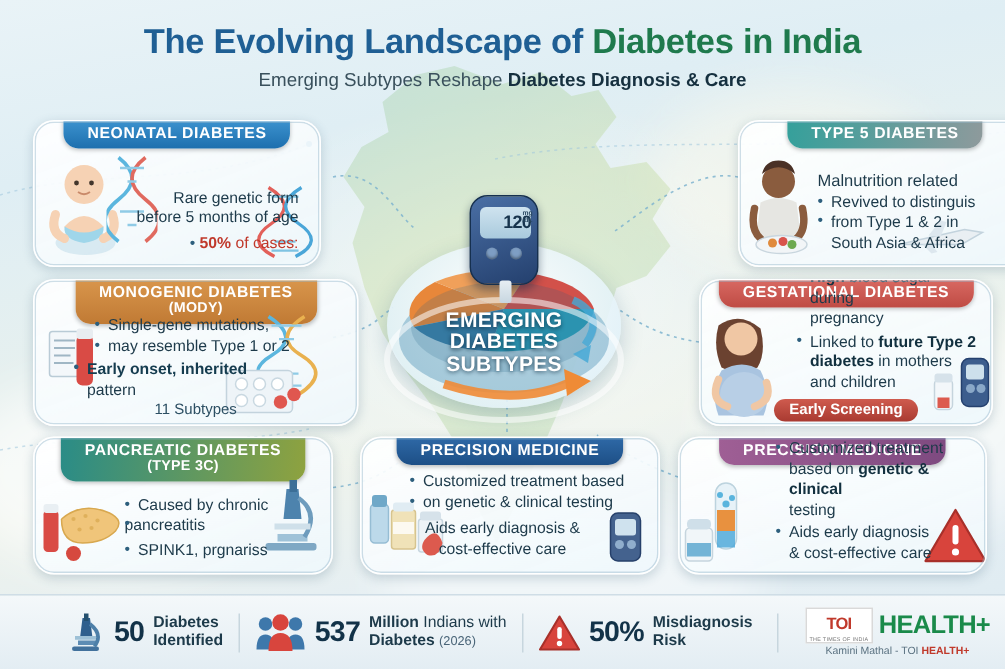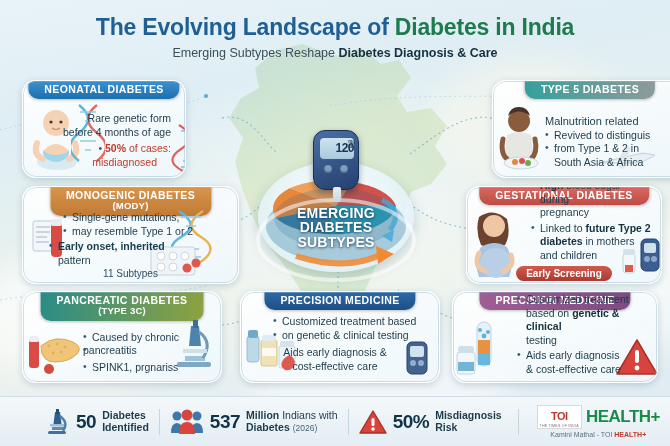--- a/index.html
+++ b/index.html
@@ -74,21 +74,21 @@
   ul.bul li{ position:relative; padding-left:9px; }
   ul.bul li::before{ content:"\2022"; position:absolute; left:0; top:-1px; color:#2d5f7d; }
   .chk::before{ content:"\2714"; color:#1d8a4e; font-weight:bold; }
   .tagnote{ text-align:center; font-size:10px; color:#2c4f63; }
   .pill{
     display:inline-block; padding:2px 10px; border-radius:9px; color:#fff;
     font-size:10px; font-weight:bold; background:linear-gradient(180deg,#cf5b4e,#a93a31);
   }
 
   
-  #card-neonatal{ left:22px;  top:80px;  width:164px; height:98px; }
+  #card-neonatal{ left:22px;  top:80px;  width:192px; height:98px; }
   #card-mody{    left:22px;  top:186px; width:217px; height:98px; }
   #card-panc{    left:22px;  top:291px; width:200px; height:92px; }
   #card-type5{   left:492px; top:80px;  width:196px; height:98px; }
   #card-gest{    left:466px; top:186px; width:196px; height:98px; }
   #card-prec1{   left:240px; top:291px; width:200px; height:92px; }
   #card-prec2{   left:452px; top:291px; width:206px; height:92px; }
 
   
   #hub{ position:absolute; left:256px; top:122px; width:160px; height:162px; z-index:4; }
   #hub .plate{ position:absolute; left:2px; top:40px; width:156px; height:110px;
@@ -248,27 +248,26 @@
       <path d="M30 4 q-20 12 -2 24 q18 12 -2 22" stroke="#4aa6d8" stroke-width="2.2" fill="none"></path>
       <g stroke="#7fc3e2" stroke-width="1.5">
         <line x1="10" y1="10" x2="28" y2="10"></line>
           <line x1="12" y1="40" x2="26" y2="40"></line>
         <line x1="10" y1="46" x2="28" y2="46"></line>
       </g>
     </svg>
     <div class="body" style="padding-bottom:8px">
       <div class="txt" style="text-align:right; padding-right:6px">
         <div>Rare genetic form</div>
-        <div>before 4 months of age</div>
+        <div>before 5 months of age</div>
         <div style="margin-top:3px">
           <span style="color:#2d5f7d">•</span>
           <span class="hl-red">50%</span>
           <span class="hl-red" style="font-weight:normal"> of cases:</span>
         </div>
-        <div class="hl-red" style="font-weight:normal; padding-right:14px">misdiagnosed</div>
       </div>
     </div>
   </div>
 
   <div class="card" id="card-mody">
     <div class="badge bd-orange">
       <span>MONOGENIC DIABETES</span>
       <span class="sub">(MODY)</span>
     </div>
     <svg class="art" style="left:6px;top:30px;width:44px;height:46px">

